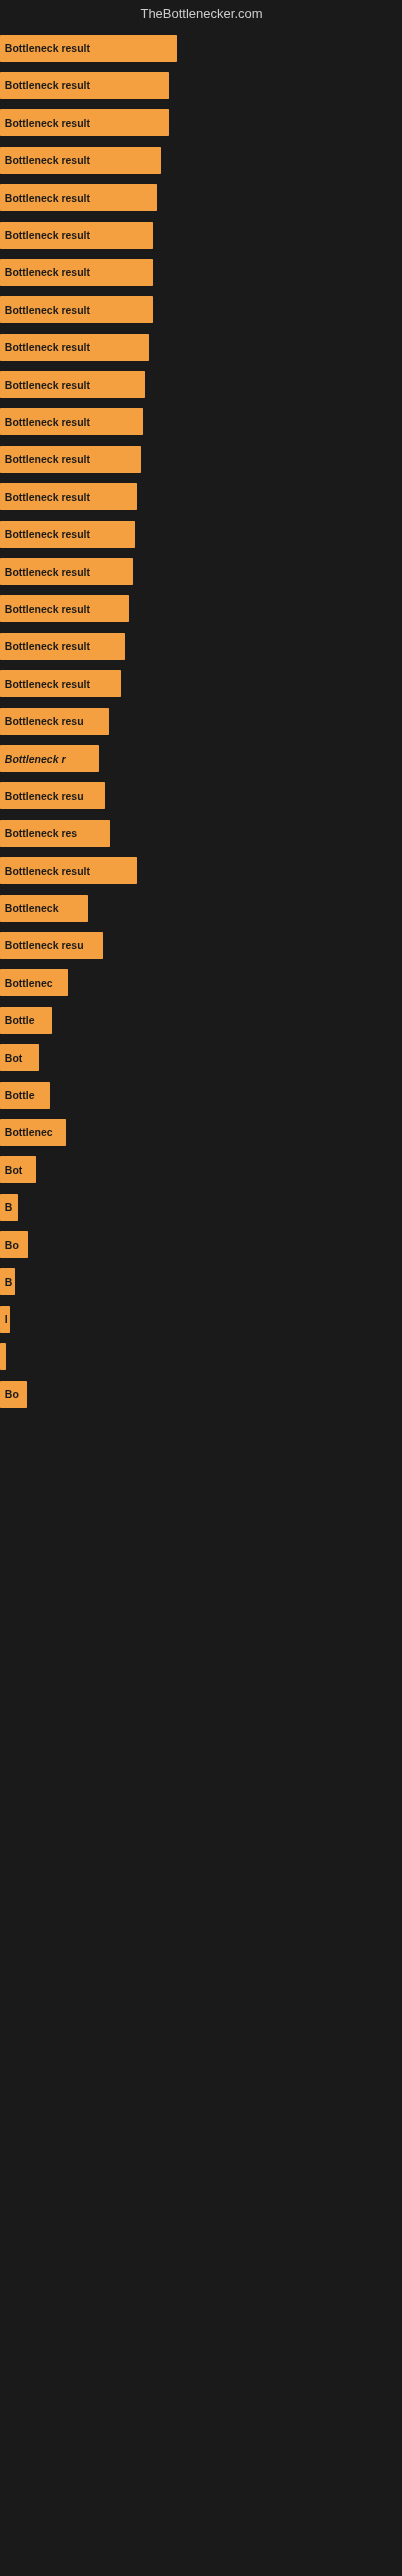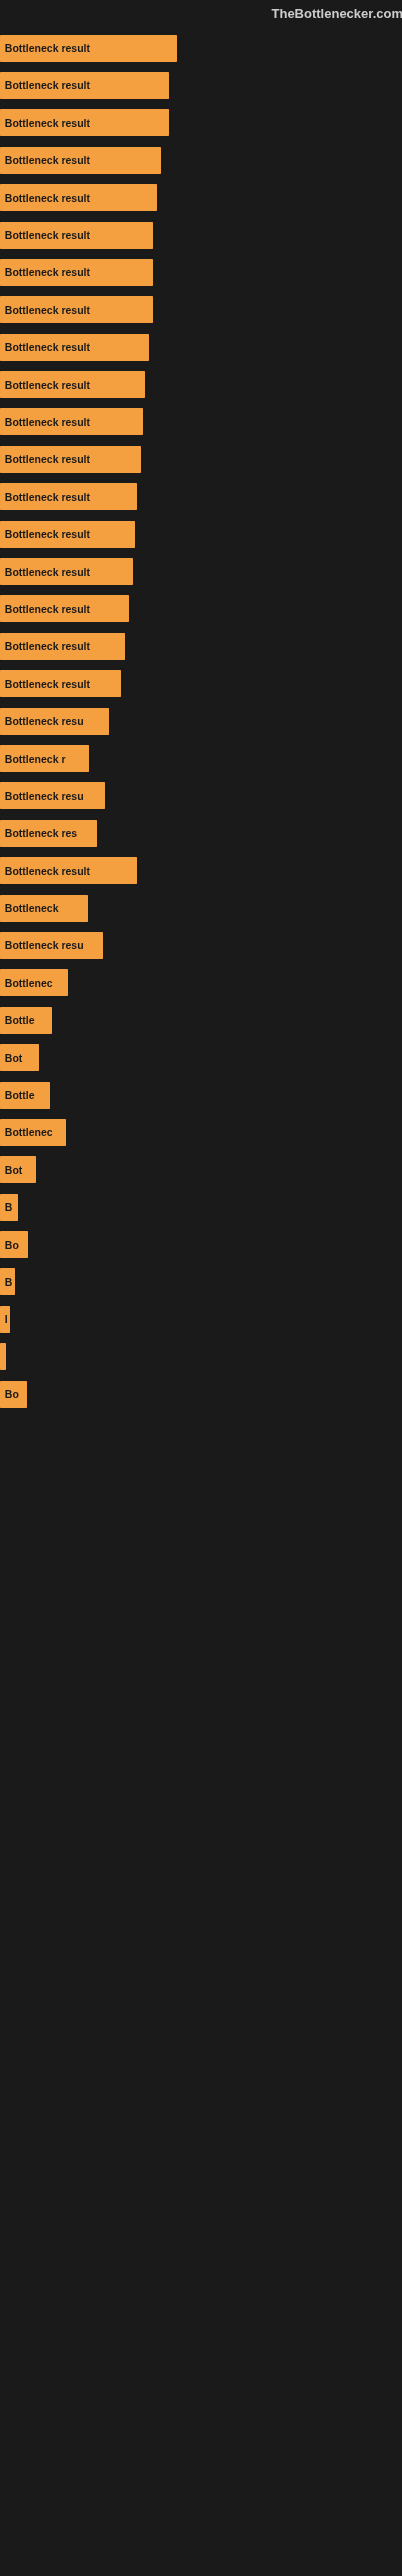--- a/index.html
+++ b/index.html
@@ -8,25 +8,25 @@
       box-sizing: border-box;
     }
     body {
       background-color: #1a1a1a;
       width: 403px;
       min-height: 2576px;
       font-family: Arial, sans-serif;
       position: relative;
     }
     .site-title {
-      text-align: right;
+      text-align: center;
       color: #cccccc;
       font-size: 13px;
       padding: 6.4px 0 3.2px 0;
-      font-weight: bold;
+      font-weight: normal;
     }
     .bars-container {
       padding: 8px 0;
       display: flex;
       flex-direction: column;
       gap: 0px;
     }
     .bar-row {
       display: flex;
       align-items: center;
@@ -104,27 +104,27 @@
     <div class="bar-row">
       <div class="bar" style="width: 125px;">Bottleneck result</div>
     </div>
     <div class="bar-row">
       <div class="bar" style="width: 121px;">Bottleneck result</div>
     </div>
     <div class="bar-row">
       <div class="bar" style="width: 109px;">Bottleneck resu</div>
     </div>
     <div class="bar-row">
-      <div class="bar" style="width: 89px;">Bottleneck r</div>
+      <div class="bar" style="width: 99px; font-style: italic;">Bottleneck r</div>
     </div>
     <div class="bar-row">
       <div class="bar" style="width: 105px;">Bottleneck resu</div>
     </div>
     <div class="bar-row">
-      <div class="bar" style="width: 97px;">Bottleneck res</div>
+      <div class="bar" style="width: 110px;">Bottleneck res</div>
     </div>
     <div class="bar-row">
       <div class="bar" style="width: 137px;">Bottleneck result</div>
     </div>
     <div class="bar-row">
       <div class="bar" style="width: 88px;">Bottleneck</div>
     </div>
     <div class="bar-row">
       <div class="bar" style="width: 103px;">Bottleneck resu</div>
     </div>

